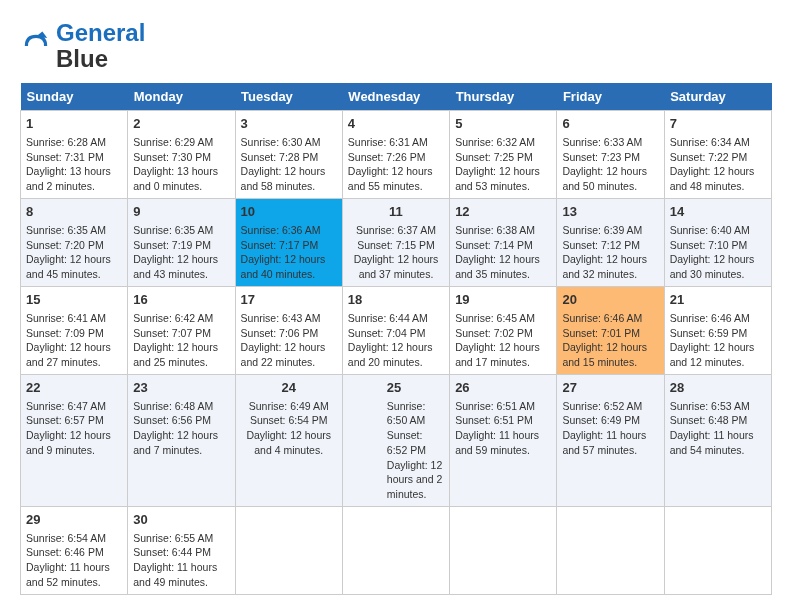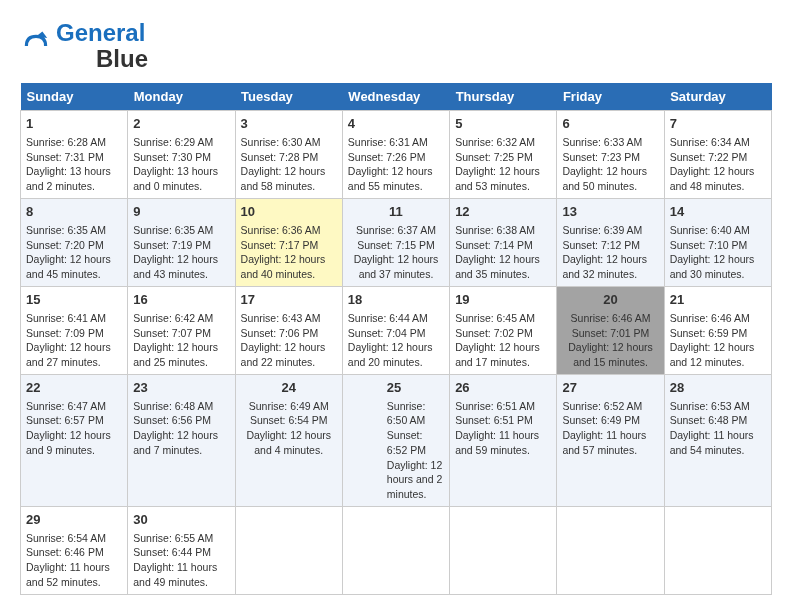--- a/index.html
+++ b/index.html
@@ -90,21 +90,21 @@
 </head>
 <body>
 
 <div class="header">
   <div class="logo">
     <svg class="logo-icon" viewBox="0 0 40 40">
       <path d="M8 20 Q8 8 20 8 Q32 8 32 20" fill="none" stroke="#1a6fbe" stroke-width="4"></path>
       <path d="M20 8 L28 2 L34 10" fill="#1a6fbe"></path>
     </svg>
     <div class="logo-text">
-      <span>General</span><br><span style="color:#333;margin-left:40px;">Blue</span>
+      <span>General</span><br><span style="color:#333;">Blue</span>
     </div>
   </div>
   <div class="title-block">
     <div class="month-title"></div>
     <div class="location"></div>
   </div>
 </div>
 
 <table>
   <thead>
@@ -169,21 +169,21 @@
           <span>Sunrise: 6:35 AM</span><br>
           <span>Sunset: 7:20 PM</span><br>
           <span>Daylight: 12 hours and 45 minutes.</span>
         </td>
         <td style="background-color: rgb(240, 244, 250);">
           <span class="day-num">9</span>
           <span>Sunrise: 6:35 AM</span><br>
           <span>Sunset: 7:19 PM</span><br>
           <span>Daylight: 12 hours and 43 minutes.</span>
         </td>
-        <td style="background-color: #fef9c3;">
+        <td style="background-color: #0ea5e9;">
           <span class="day-num">10</span>
           <span>Sunrise: 6:36 AM</span><br>
           <span>Sunset: 7:17 PM</span><br>
           <span>Daylight: 12 hours and 40 minutes.</span>
         </td>
         <td style="background-color: rgb(240, 244, 250); text-align: center;">
           <span class="day-num">11</span>
           <span>Sunrise: 6:37 AM</span><br>
           <span>Sunset: 7:15 PM</span><br>
           <span>Daylight: 12 hours and 37 minutes.</span>
@@ -231,21 +231,21 @@
           <span>Sunrise: 6:44 AM</span><br>
           <span>Sunset: 7:04 PM</span><br>
           <span>Daylight: 12 hours and 20 minutes.</span>
         </td>
         <td style="background-color: rgb(255, 255, 255);">
           <span class="day-num">19</span>
           <span>Sunrise: 6:45 AM</span><br>
           <span>Sunset: 7:02 PM</span><br>
           <span>Daylight: 12 hours and 17 minutes.</span>
         </td>
-        <td style="background-color: #a3a3a3; text-align: center;">
+        <td style="background-color: #fdba74;">
           <span class="day-num">20</span>
           <span>Sunrise: 6:46 AM</span><br>
           <span>Sunset: 7:01 PM</span><br>
           <span>Daylight: 12 hours and 15 minutes.</span>
         </td>
         <td style="background-color: rgb(255, 255, 255);">
           <span class="day-num">21</span>
           <span>Sunrise: 6:46 AM</span><br>
           <span>Sunset: 6:59 PM</span><br>
           <span>Daylight: 12 hours and 12 minutes.</span>

